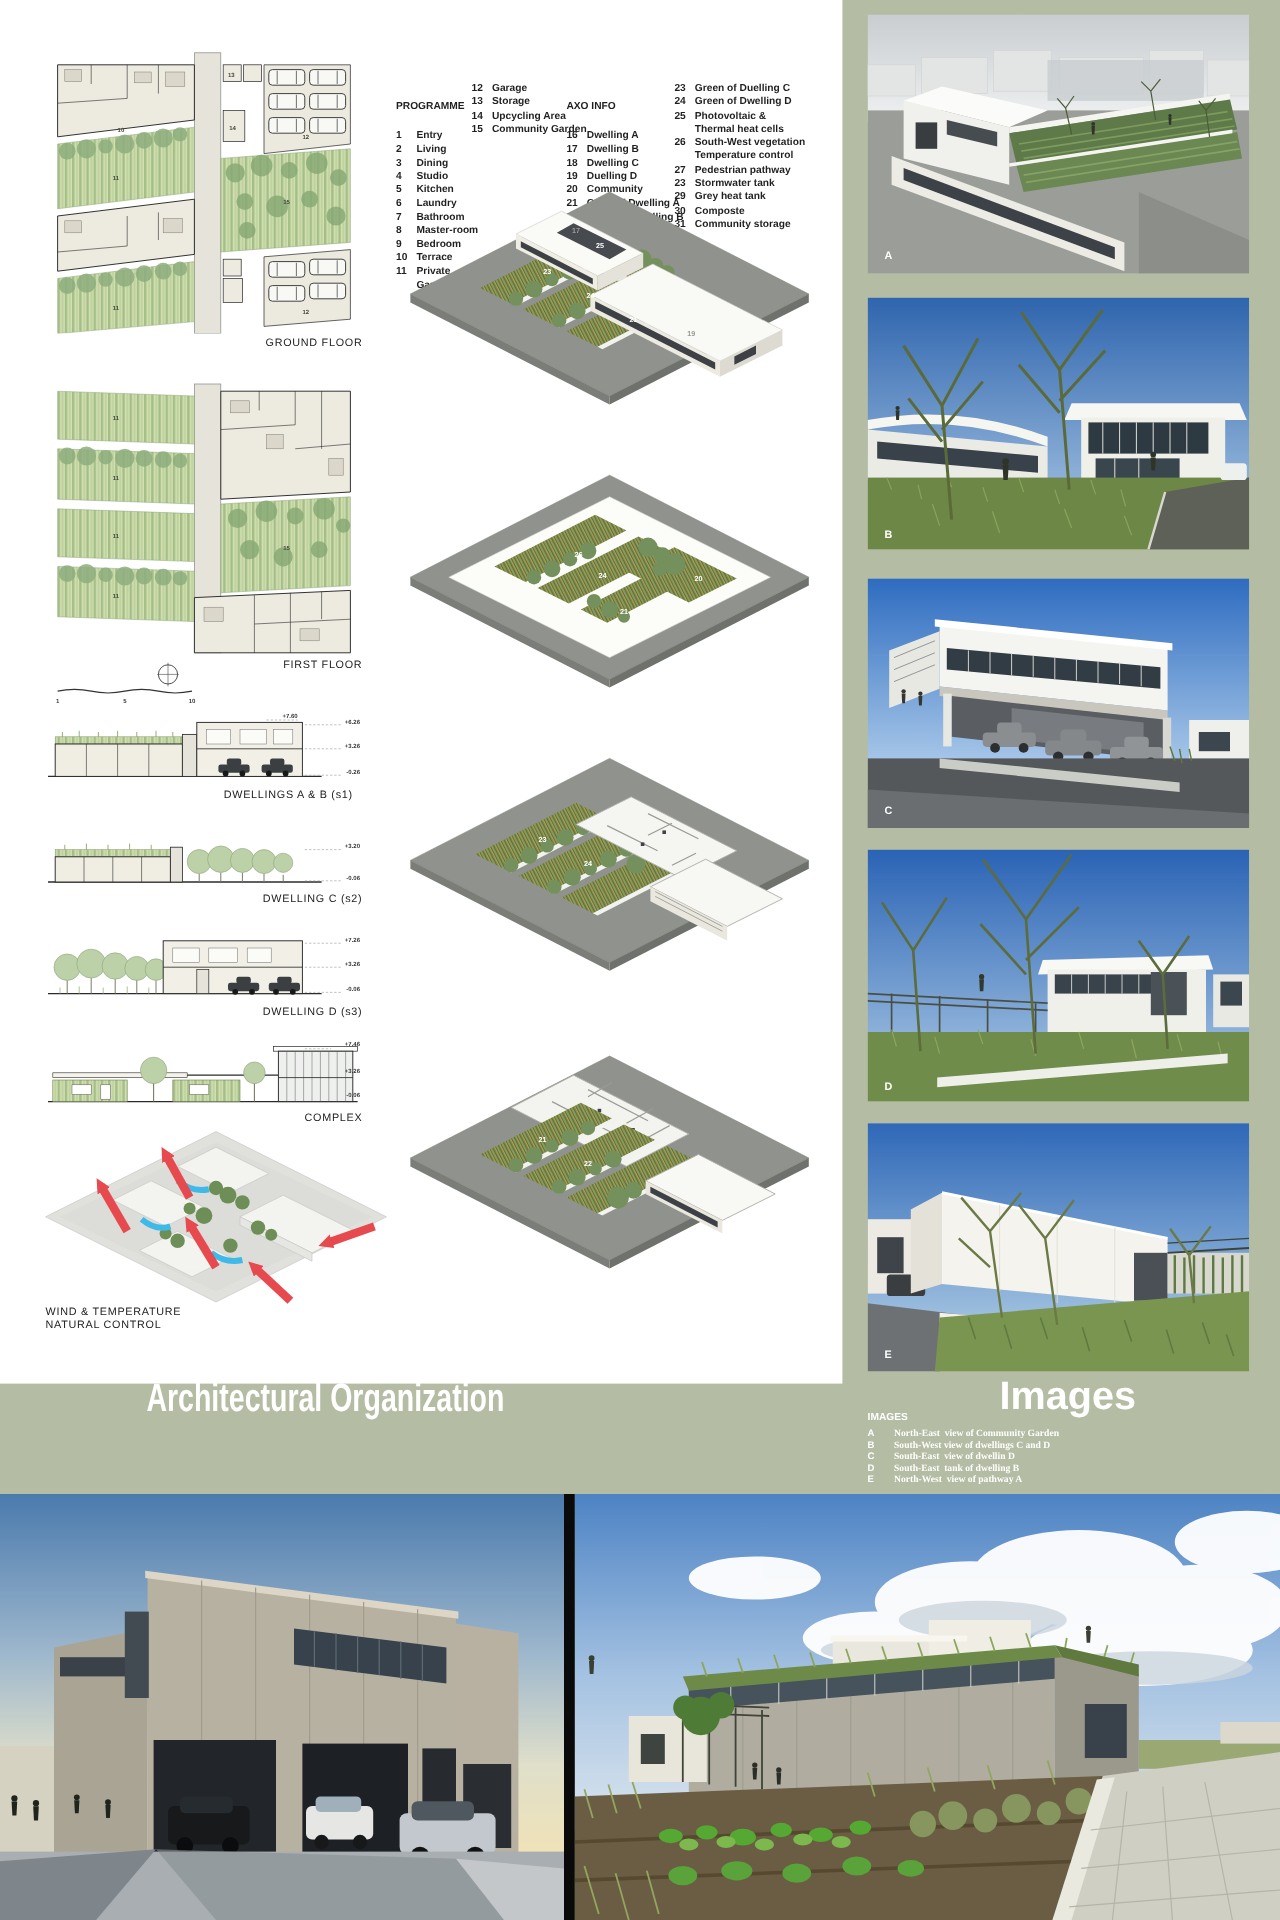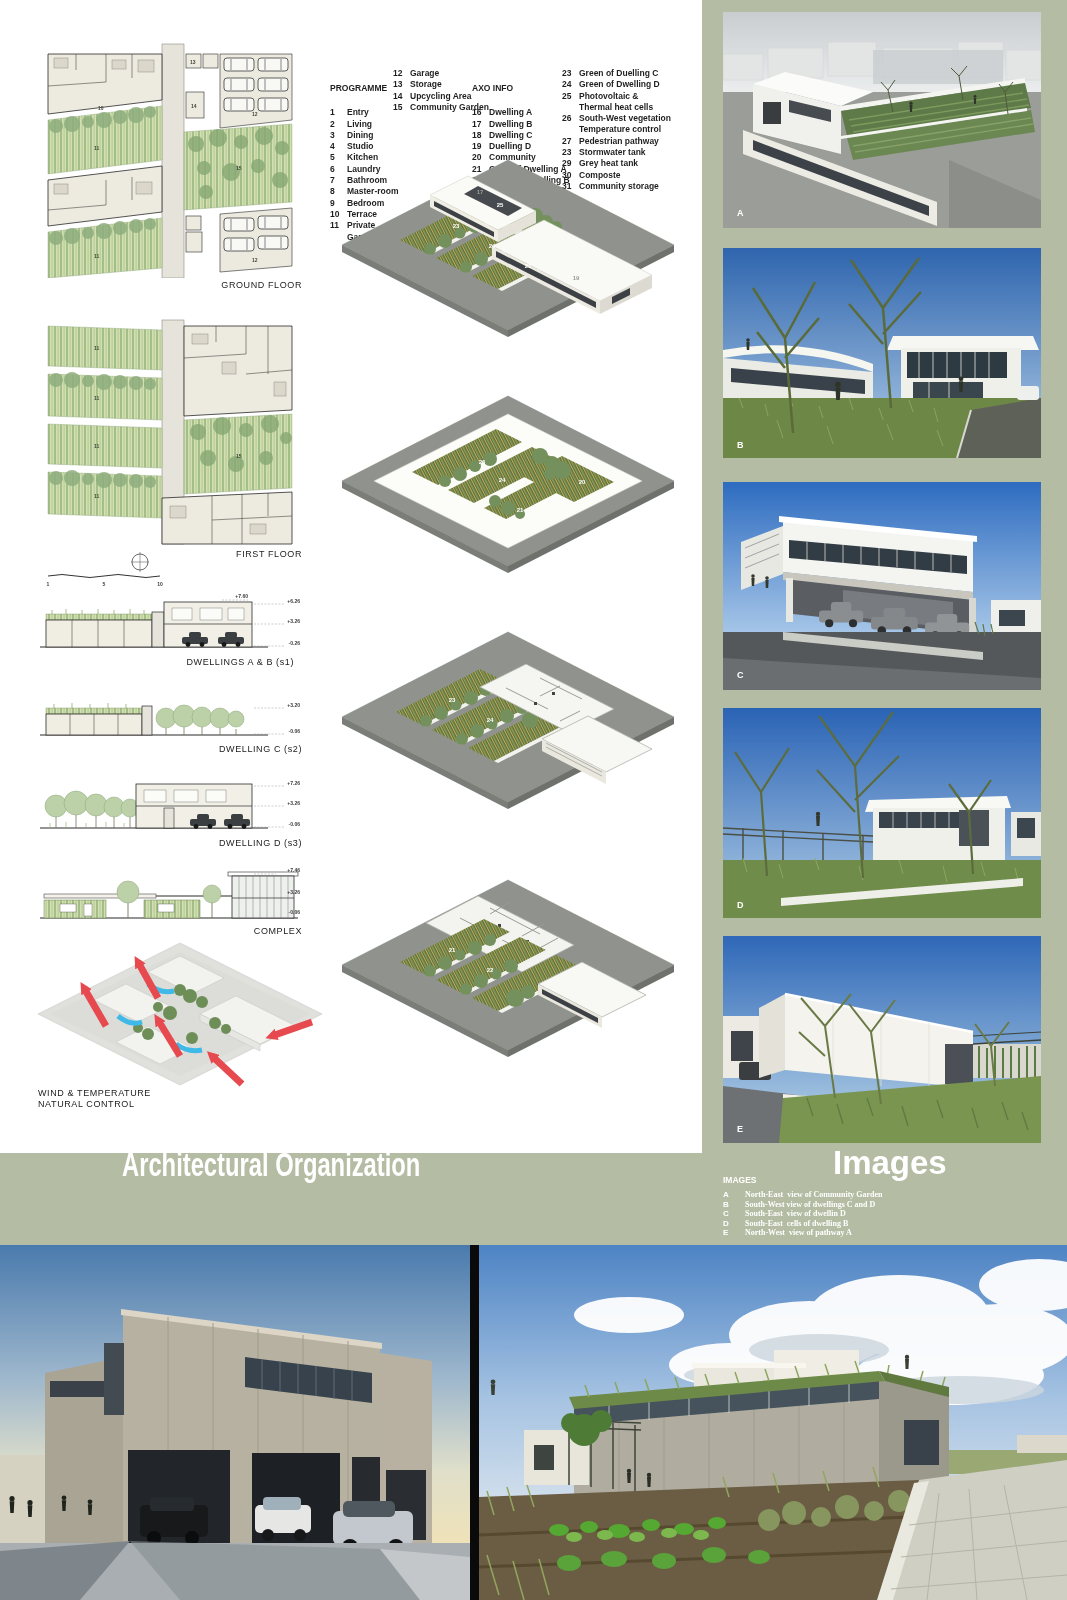--- a/index.html
+++ b/index.html
@@ -1036,21 +1036,21 @@
       <div class="img-leg-row">
         <span class="img-key">B</span>
         <span class="img-caption">South-West view of dwellings C and D</span>
       </div>
       <div class="img-leg-row">
         <span class="img-key">C</span>
         <span class="img-caption">South-East  view of dwellin D</span>
       </div>
       <div class="img-leg-row">
         <span class="img-key">D</span>
-        <span class="img-caption">South-East  cells of dwelling B</span>
+        <span class="img-caption">South-East  tank of dwelling B</span>
       </div>
       <div class="img-leg-row">
         <span class="img-key">E</span>
         <span class="img-caption">North-West  view of pathway A</span>
       </div>
     </div>
 
   <svg class="abs" style="left:0;top:1245px" width="470" height="355" viewBox="0 0 470 355">
     <defs>
       <linearGradient id="skyDusk" x1="0" y1="0" x2="0" y2="1">

